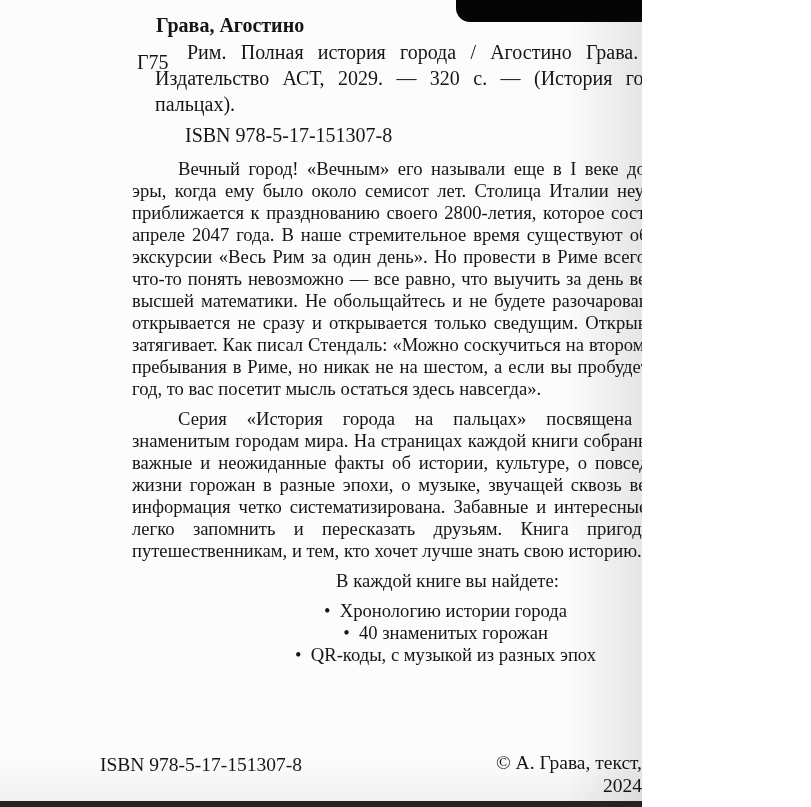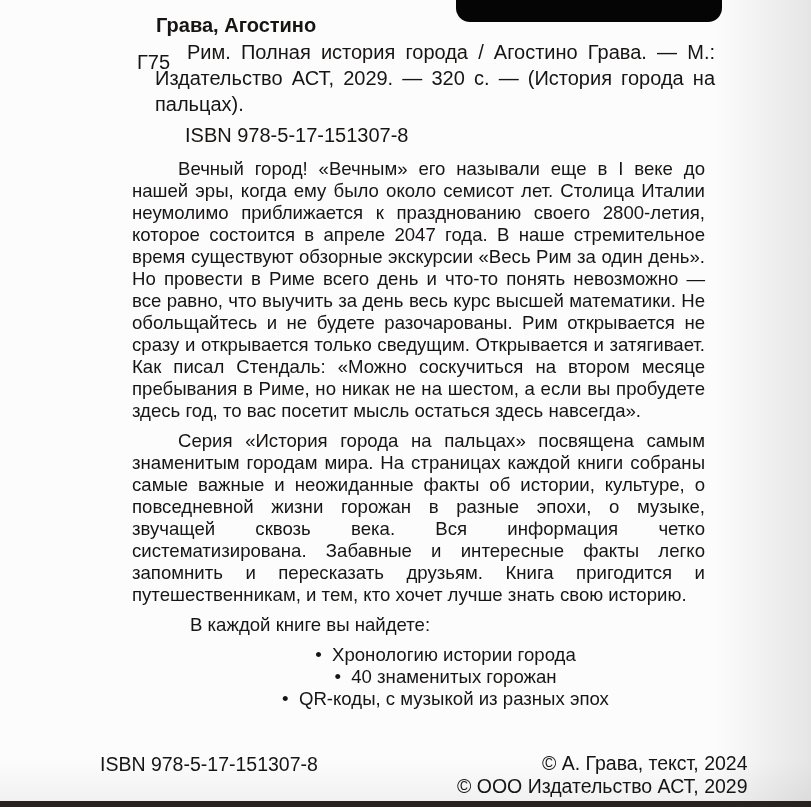--- a/index.html
+++ b/index.html
@@ -2,28 +2,28 @@
 <html><head>
 <meta charset="utf-8">
 <style>
   html, body {
     margin: 0;
     padding: 0;
     background: #ffffff;
   }
   .page {
     position: relative;
-    width: 811px;
+    width: 642px;
     height: 807px;
     overflow: hidden;
     background:
       linear-gradient(to right, rgba(0,0,0,0) 0%, rgba(0,0,0,0) 88%, rgba(0,0,0,0.09) 100%),
       linear-gradient(to bottom, rgba(0,0,0,0) 0%, rgba(0,0,0,0) 94%, rgba(0,0,0,0.05) 100%),
       #fcfcfc;
-    font-family: Liberation Sans, sans-serif;
+    font-family: Liberation Serif, serif;
     color: #171514;
   }
 
   
   .redaction-bar {
     position: absolute;
     left: 456px;
     top: -14px;
     width: 266px;
     height: 36px;
@@ -75,21 +75,21 @@
     font-size: 18.6px;
     line-height: 22px;
     text-align: justify;
   }
   .annotation p {
     margin: 8px;
     text-indent: 46px;
   }
   .annotation .list-intro {
     text-indent: 58px;
-    text-align: left;
+    text-align: center;
   }
   .features {
     margin: 0;
     padding: 0;
     list-style: none;
     text-align: center;
   }
   .features li {
     margin-left: 54px;
   }

